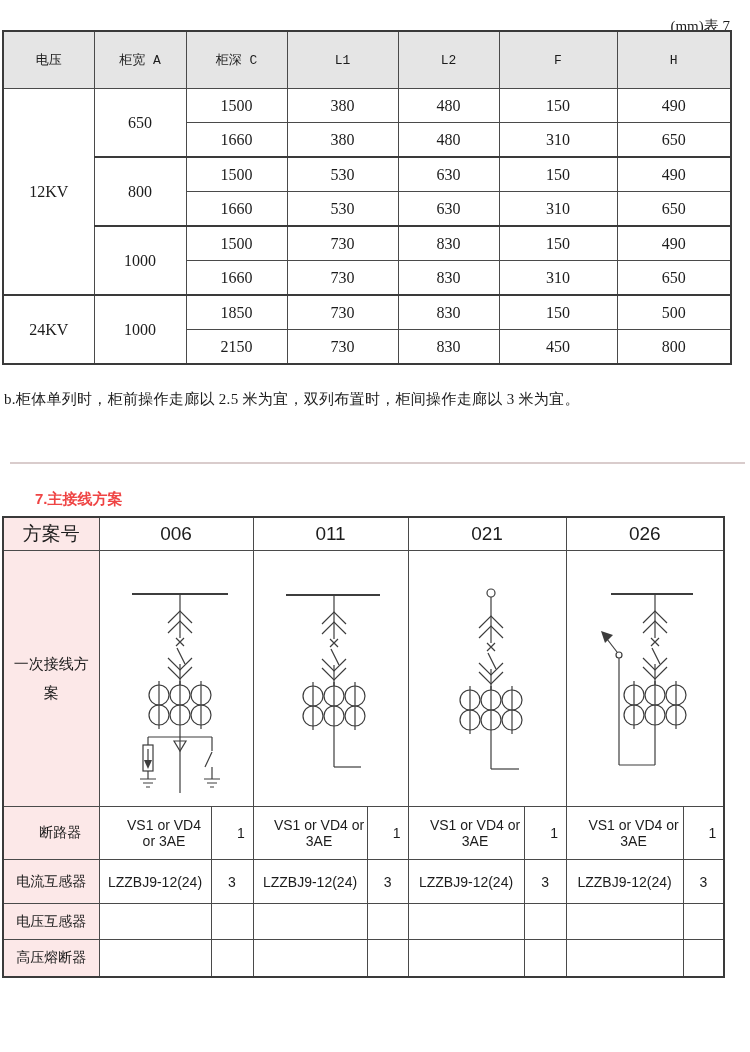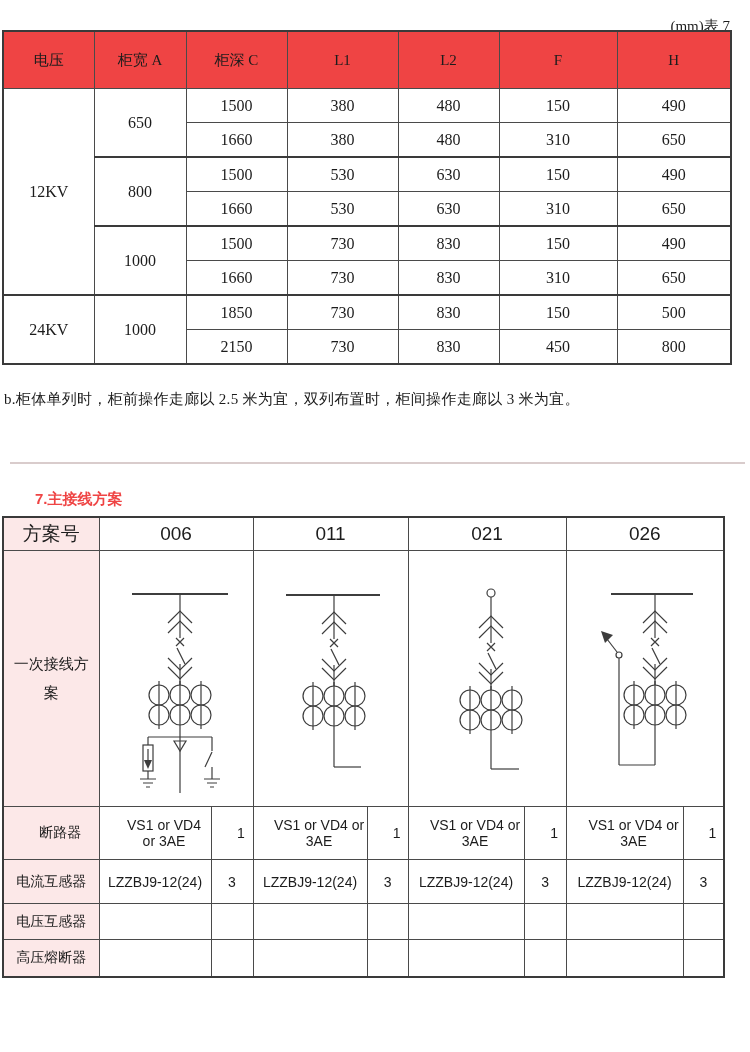--- a/index.html
+++ b/index.html
@@ -16,21 +16,21 @@
   
   table{border-collapse:collapse;table-layout:fixed;}
   #dim-table{
     position:absolute;left:2px;top:30px;width:728px;
     border:2px solid #3a3a3a;
   }
   #dim-table th,#dim-table td{
     border:1px solid #4a4a4a;text-align:center;vertical-align:middle;
     padding:0;font-weight:normal;font-size:16px;
   }
-  #dim-table thead th{background:#ef4444;height:56px;font-size:15px;}
+  #dim-table thead th{background:#e5e5e5;height:56px;font-size:13px;font-family:Liberation Mono, monospace;}
   #dim-table td{height:33px;background:#ffffff;}
   #dim-table tr.sep td{border-top:2px solid #3a3a3a;}
   
   .note{position:absolute;left:4px;top:390px;font-size:15px;letter-spacing:.3px;}
   .divider{position:absolute;left:10px;top:462px;width:735px;height:2px;background:#d9cccc;}
   .section-title{
     position:absolute;left:35px;top:490px;
     font-size:15px;font-weight:bold;color:#ef4444;
     font-family:"Liberation Sans","DejaVu Sans",sans-serif;
   }

